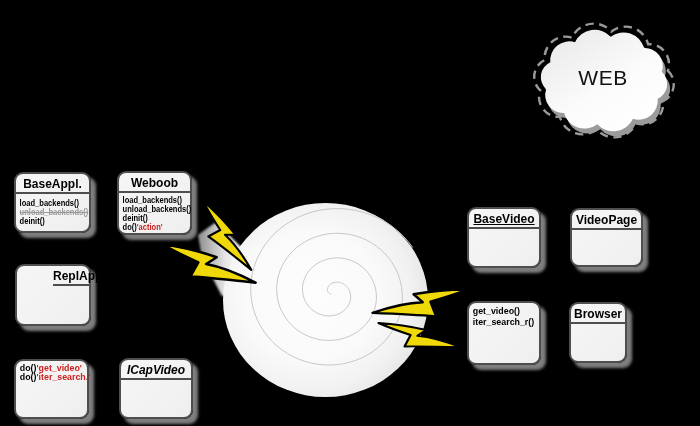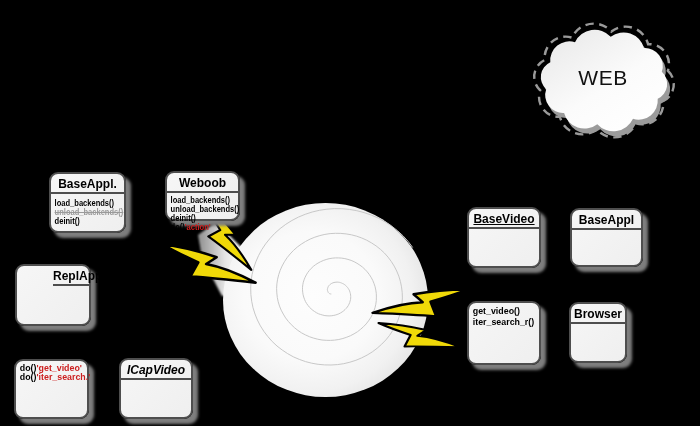--- a/index.html
+++ b/index.html
@@ -58,28 +58,28 @@
   <path d="M 331.3 294.0 L 330.9 294.0 L 330.5 293.9 L 330.1 293.8 L 329.7 293.7 L 329.3 293.4 L 328.9 293.1 L 328.6 292.8 L 328.2 292.4 L 328.0 291.9 L 327.8 291.4 L 327.6 290.9 L 327.5 290.3 L 327.4 289.7 L 327.5 289.1 L 327.6 288.4 L 327.8 287.8 L 328.0 287.1 L 328.4 286.4 L 328.8 285.8 L 329.3 285.2 L 329.9 284.6 L 330.6 284.1 L 331.3 283.6 L 332.1 283.2 L 333.0 282.8 L 334.0 282.5 L 335.0 282.3 L 336.0 282.2 L 337.1 282.1 L 338.2 282.2 L 339.3 282.3 L 340.4 282.6 L 341.5 283.0 L 342.6 283.5 L 343.7 284.0 L 344.7 284.7 L 345.7 285.5 L 346.6 286.4 L 347.5 287.4 L 348.3 288.5 L 349.0 289.7 L 349.6 290.9 L 350.0 292.3 L 350.4 293.6 L 350.6 295.1 L 350.7 296.5 L 350.7 298.0 L 350.5 299.6 L 350.1 301.1 L 349.7 302.6 L 349.0 304.1 L 348.3 305.6 L 347.3 307.0 L 346.2 308.4 L 345.0 309.6 L 343.7 310.8 L 342.2 311.9 L 340.6 312.9 L 338.9 313.8 L 337.1 314.5 L 335.2 315.1 L 333.2 315.5 L 331.2 315.8 L 329.1 315.9 L 327.0 315.8 L 324.9 315.6 L 322.8 315.1 L 320.7 314.5 L 318.6 313.8 L 316.6 312.8 L 314.7 311.6 L 312.8 310.3 L 311.1 308.8 L 309.4 307.2 L 308.0 305.4 L 306.6 303.5 L 305.4 301.4 L 304.5 299.3 L 303.7 297.0 L 303.1 294.7 L 302.7 292.2 L 302.5 289.8 L 302.5 287.3 L 302.8 284.8 L 303.3 282.2 L 304.1 279.8 L 305.1 277.3 L 306.3 274.9 L 307.7 272.6 L 309.4 270.4 L 311.2 268.4 L 313.3 266.4 L 315.5 264.7 L 318.0 263.1 L 320.6 261.7 L 323.3 260.5 L 326.2 259.5 L 329.1 258.7 L 332.2 258.2 L 335.3 257.9 L 338.5 257.9 L 341.7 258.1 L 344.8 258.6 L 348.0 259.4 L 351.1 260.4 L 354.1 261.7 L 357.0 263.3 L 359.8 265.1 L 362.5 267.1 L 364.9 269.3 L 367.2 271.8 L 369.3 274.5 L 371.1 277.3 L 372.7 280.3 L 374.0 283.5 L 375.1 286.8 L 375.8 290.1 L 376.3 293.6 L 376.4 297.1 L 376.3 300.6 L 375.8 304.2 L 375.0 307.7 L 373.8 311.1 L 372.4 314.5 L 370.6 317.8 L 368.5 320.9 L 366.2 323.9 L 363.5 326.7 L 360.6 329.3 L 357.5 331.7 L 354.1 333.8 L 350.5 335.7 L 346.8 337.2 L 342.9 338.5 L 338.8 339.5 L 334.7 340.1 L 330.5 340.4 L 326.2 340.3 L 322.0 340.0 L 317.7 339.2 L 313.5 338.1 L 309.4 336.7 L 305.4 334.9 L 301.6 332.9 L 297.9 330.4 L 294.5 327.7 L 291.3 324.7 L 288.3 321.4 L 285.6 317.9 L 283.3 314.1 L 281.2 310.2 L 279.5 306.1 L 278.2 301.8 L 277.3 297.4 L 276.8 292.9 L 276.6 288.3 L 276.9 283.8 L 277.6 279.2 L 278.7 274.7 L 280.2 270.3 L 282.1 266.0 L 284.4 261.8 L 287.0 257.8 L 290.1 254.0 L 293.5 250.4 L 297.2 247.1 L 301.2 244.2 L 305.5 241.5 L 310.1 239.1 L 314.8 237.2 L 319.8 235.6 L 324.9 234.4 L 330.1 233.6 L 335.4 233.3 L 340.8 233.4 L 346.1 233.9 L 351.4 234.8 L 356.7 236.2 L 361.8 238.0 L 366.7 240.2 L 371.5 242.9 L 376.1 245.9 L 380.4 249.3 L 384.4 253.0 L 388.0 257.1 L 391.3 261.5 L 394.2 266.1 L 396.7 271.0 L 398.8 276.1 L 400.4 281.4 L 401.5 286.8 L 402.2 292.3 L 402.4 297.9 L 402.0 303.5 L 401.2 309.1 L 399.8 314.6 L 398.0 320.1 L 395.7 325.3 L 392.8 330.4 L 389.6 335.3 L 385.9 339.9 L 381.7 344.2 L 377.2 348.2 L 372.3 351.9 L 367.1 355.1 L 361.6 357.9 L 355.9 360.3 L 349.9 362.2 L 343.7 363.7 L 337.4 364.6 L 331.0 365.0 L 324.6 364.9 L 318.1 364.3 L 311.7 363.2 L 305.5 361.6 L 299.3 359.4 L 293.3 356.8 L 287.6 353.6 L 282.2 350.0 L 277.0 346.0 L 272.2 341.5 L 267.9 336.6 L 263.9 331.4 L 260.4 325.9 L 257.4 320.0 L 255.0 314.0 L 253.0 307.7 L 251.7 301.3 L 250.9 294.7 L 250.7 288.1 L 251.0 281.5 L 252.0 274.8 L 253.6 268.3 L 255.8 261.9 L 258.5 255.7 L 261.8 249.6 L 265.6 243.9 L 270.0 238.4 L 274.8 233.3 L 280.1 228.6 L 285.8 224.3 L 291.9 220.5 L 298.4 217.1 L 305.2 214.3 L 312.2 212.0 L 319.4 210.3 L 326.8 209.2 L 334.3 208.6 L 341.8 208.7 L 349.3 209.4 L 356.8 210.7 L 364.1 212.6 L 371.3 215.1 L 378.3 218.1 L 385.0 221.8 L 391.4 225.9 L 397.4 230.6 L 403.0 235.8 L 408.1 241.4 L 412.7 247.5" fill="none" stroke="#c8c8c8" stroke-width="1"></path>
 
   <g stroke="#000" stroke-width="2.4" stroke-linejoin="round" fill="#f0d908">
     <use href="#bolt" transform="translate(162,244) rotate(0.5) scale(1.06)"></use>
     <use href="#bolt" transform="translate(203,201) rotate(33) scale(0.88)"></use>
     <use href="#bolt" transform="translate(468,289.5) rotate(8) scale(-1.03,1.02)"></use>
     <use href="#bolt" transform="translate(378.5,323) rotate(-3.5) scale(0.91,0.82)"></use>
   </g>
 </svg>
 
-<div class="box" style="left:14px; top:172px; width:77px; height:61px;margin-left:35px;">
+<div class="box" style="left:14px; top:172px; width:77px; height:61px;">
   <div class="t">BaseAppl.</div>
   <div class="b" style="padding-top:5px;">load_backends()
 <span class="strike">unload_backends()</span>
 deinit()</div>
 </div>
 
-<div class="box" style="left:117px; top:171px; width:75px; height:50px;margin-left:48px;">
+<div class="box" style="left:117px; top:171px; width:75px; height:64px;">
   <div class="t">Weboob</div>
   <div class="b">load_backends()
 unload_backends()
 deinit()
 do()<span class="red">'action'</span></div>
 </div>
 
 <div class="box" style="left:15px; top:264px; width:76px; height:62px;padding-left:36px;">
   <div class="t">ReplAppl.</div>
 </div>
@@ -91,21 +91,21 @@
 
 <div class="box" style="left:119px; top:358px; width:74px; height:61px;font-style:italic;">
   <div class="t">ICapVideo</div>
 </div>
 
 <div class="box" style="left:467px; top:207px; width:74px; height:61px;text-decoration:underline;">
   <div class="t">BaseVideo</div>
 </div>
 
 <div class="box" style="left:570px; top:208px; width:73px; height:59px;">
-  <div class="t">BaseAppl</div>
+  <div class="t">VideoPage</div>
 </div>
 
 <div class="box" style="left:467px; top:301px; width:74px; height:64px;">
   <div class="b" style="font-size:9.3px; transform:scaleX(0.95); line-height:10.5px;">get_video()
 iter_search_r()</div>
 </div>
 
 <div class="box" style="left:569px; top:302px; width:58px; height:61px;">
   <div class="t">Browser</div>
 </div>

